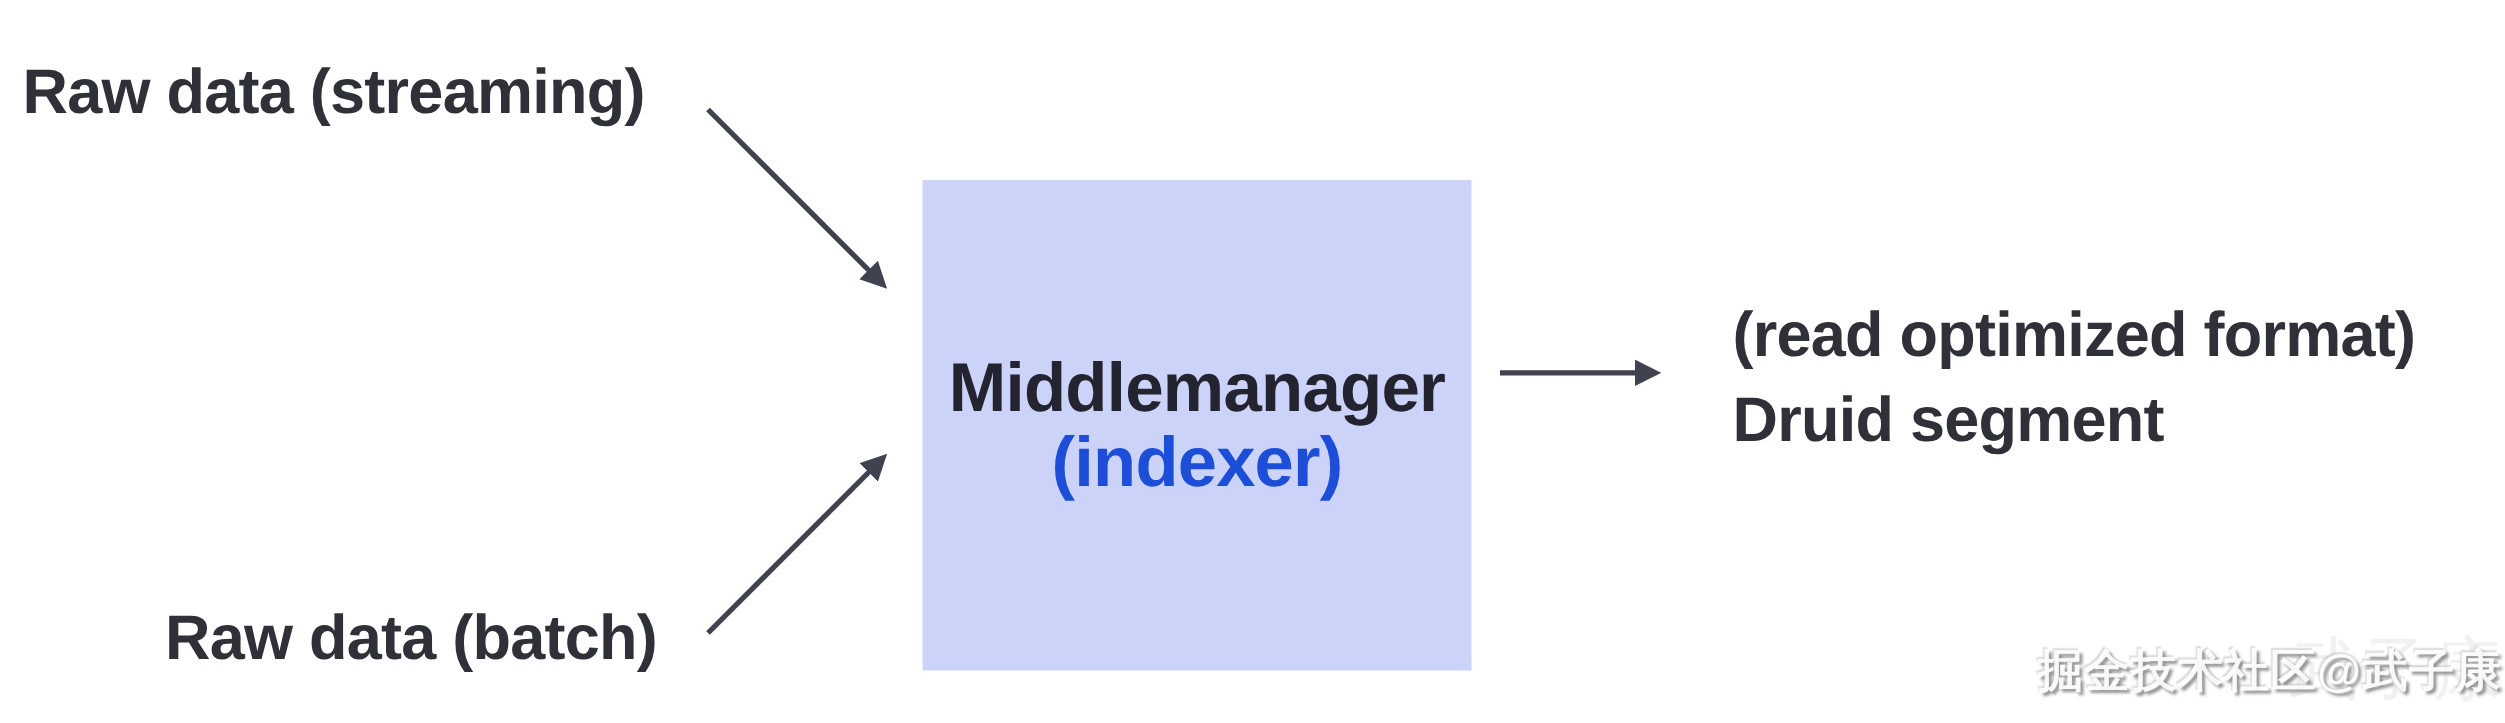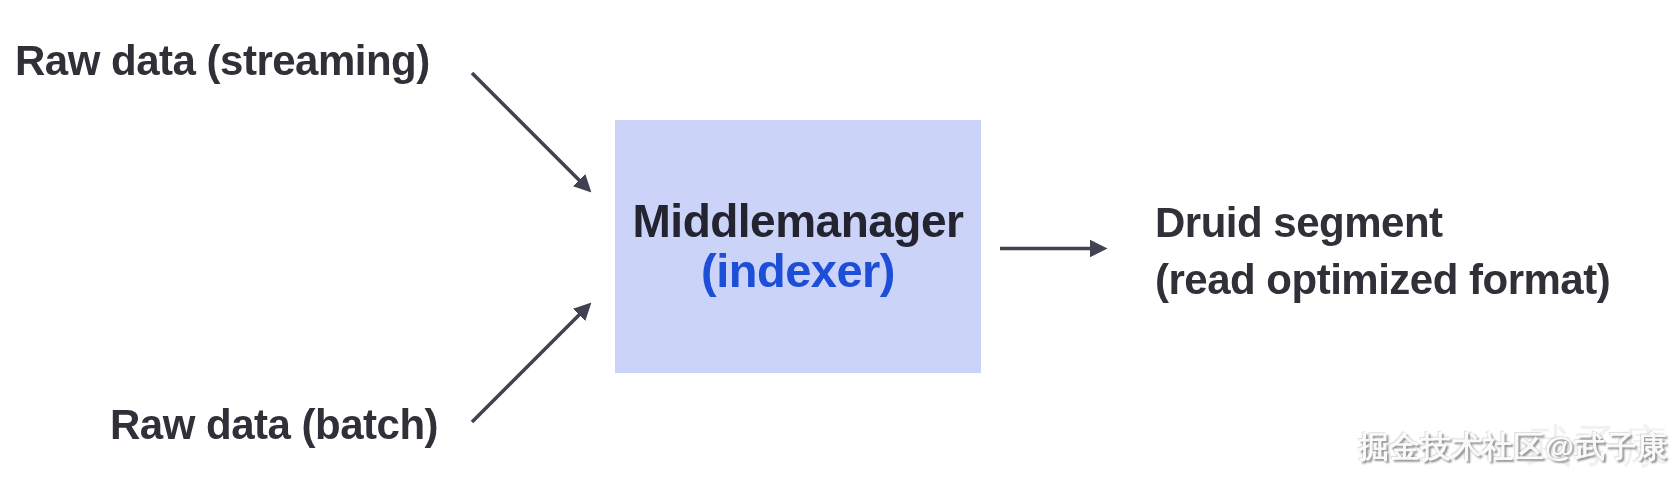--- a/index.html
+++ b/index.html
@@ -30,21 +30,21 @@
     left: 1155px;
     top: 194px;
     line-height: 57px;
   }
   .label-output span { display: block; }
   .node-box {
     position: absolute;
     left: 615px;
     top: 120px;
     width: 366px;
-    height: 253px;
+    height: 327px;
     background: #ccd3f9;
     display: flex;
     flex-direction: column;
     align-items: center;
     justify-content: center;
   }
   .node-title {
     font-size: 46px;
     font-weight: 700;
     color: #232430;
@@ -112,19 +112,19 @@
   <div class="label label-streaming">Raw data (streaming)</div>
 
   <div class="label label-batch">Raw data (batch)</div>
 
   <div class="node-box">
     <div class="node-title">Middlemanager</div>
     <div class="node-subtitle">(indexer)</div>
   </div>
 
   <div class="label label-output">
+    <span>(read optimized format)</span>
     <span>Druid segment</span>
-    <span>(read optimized format)</span>
   </div>
 
   <div class="watermark">掘金技术社区@武子康</div>
 
 </div>
 
 </body></html>

